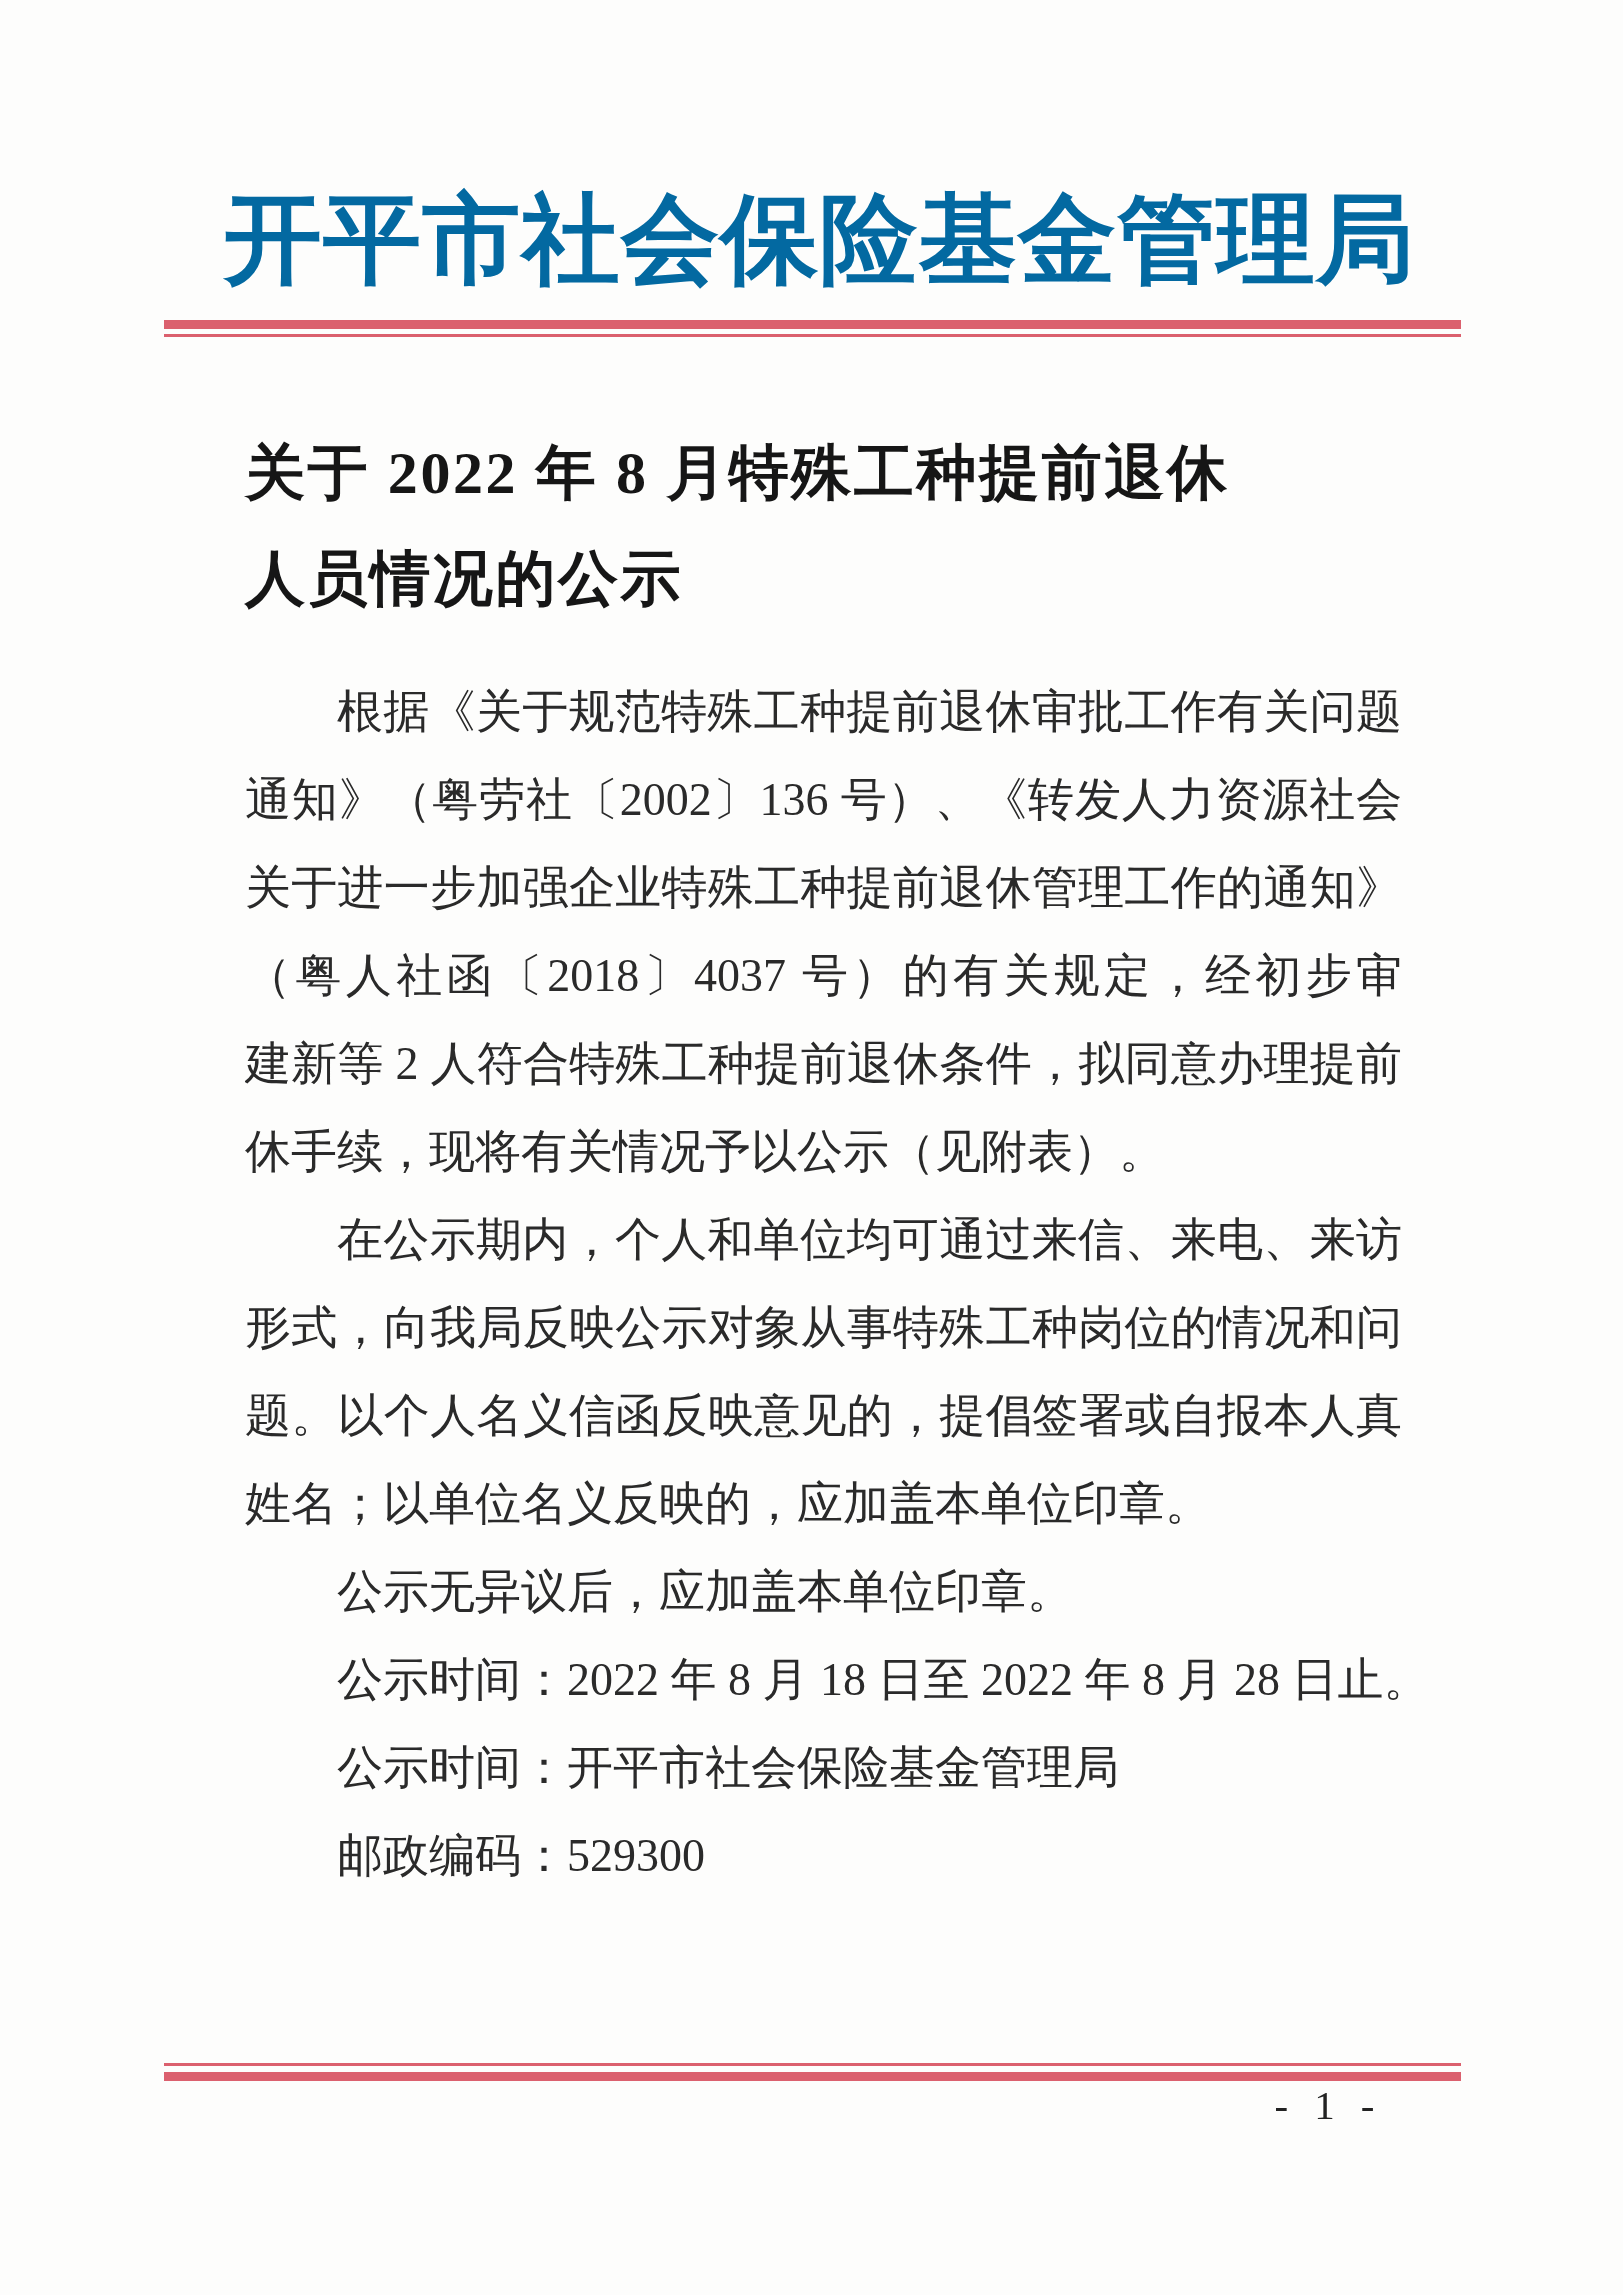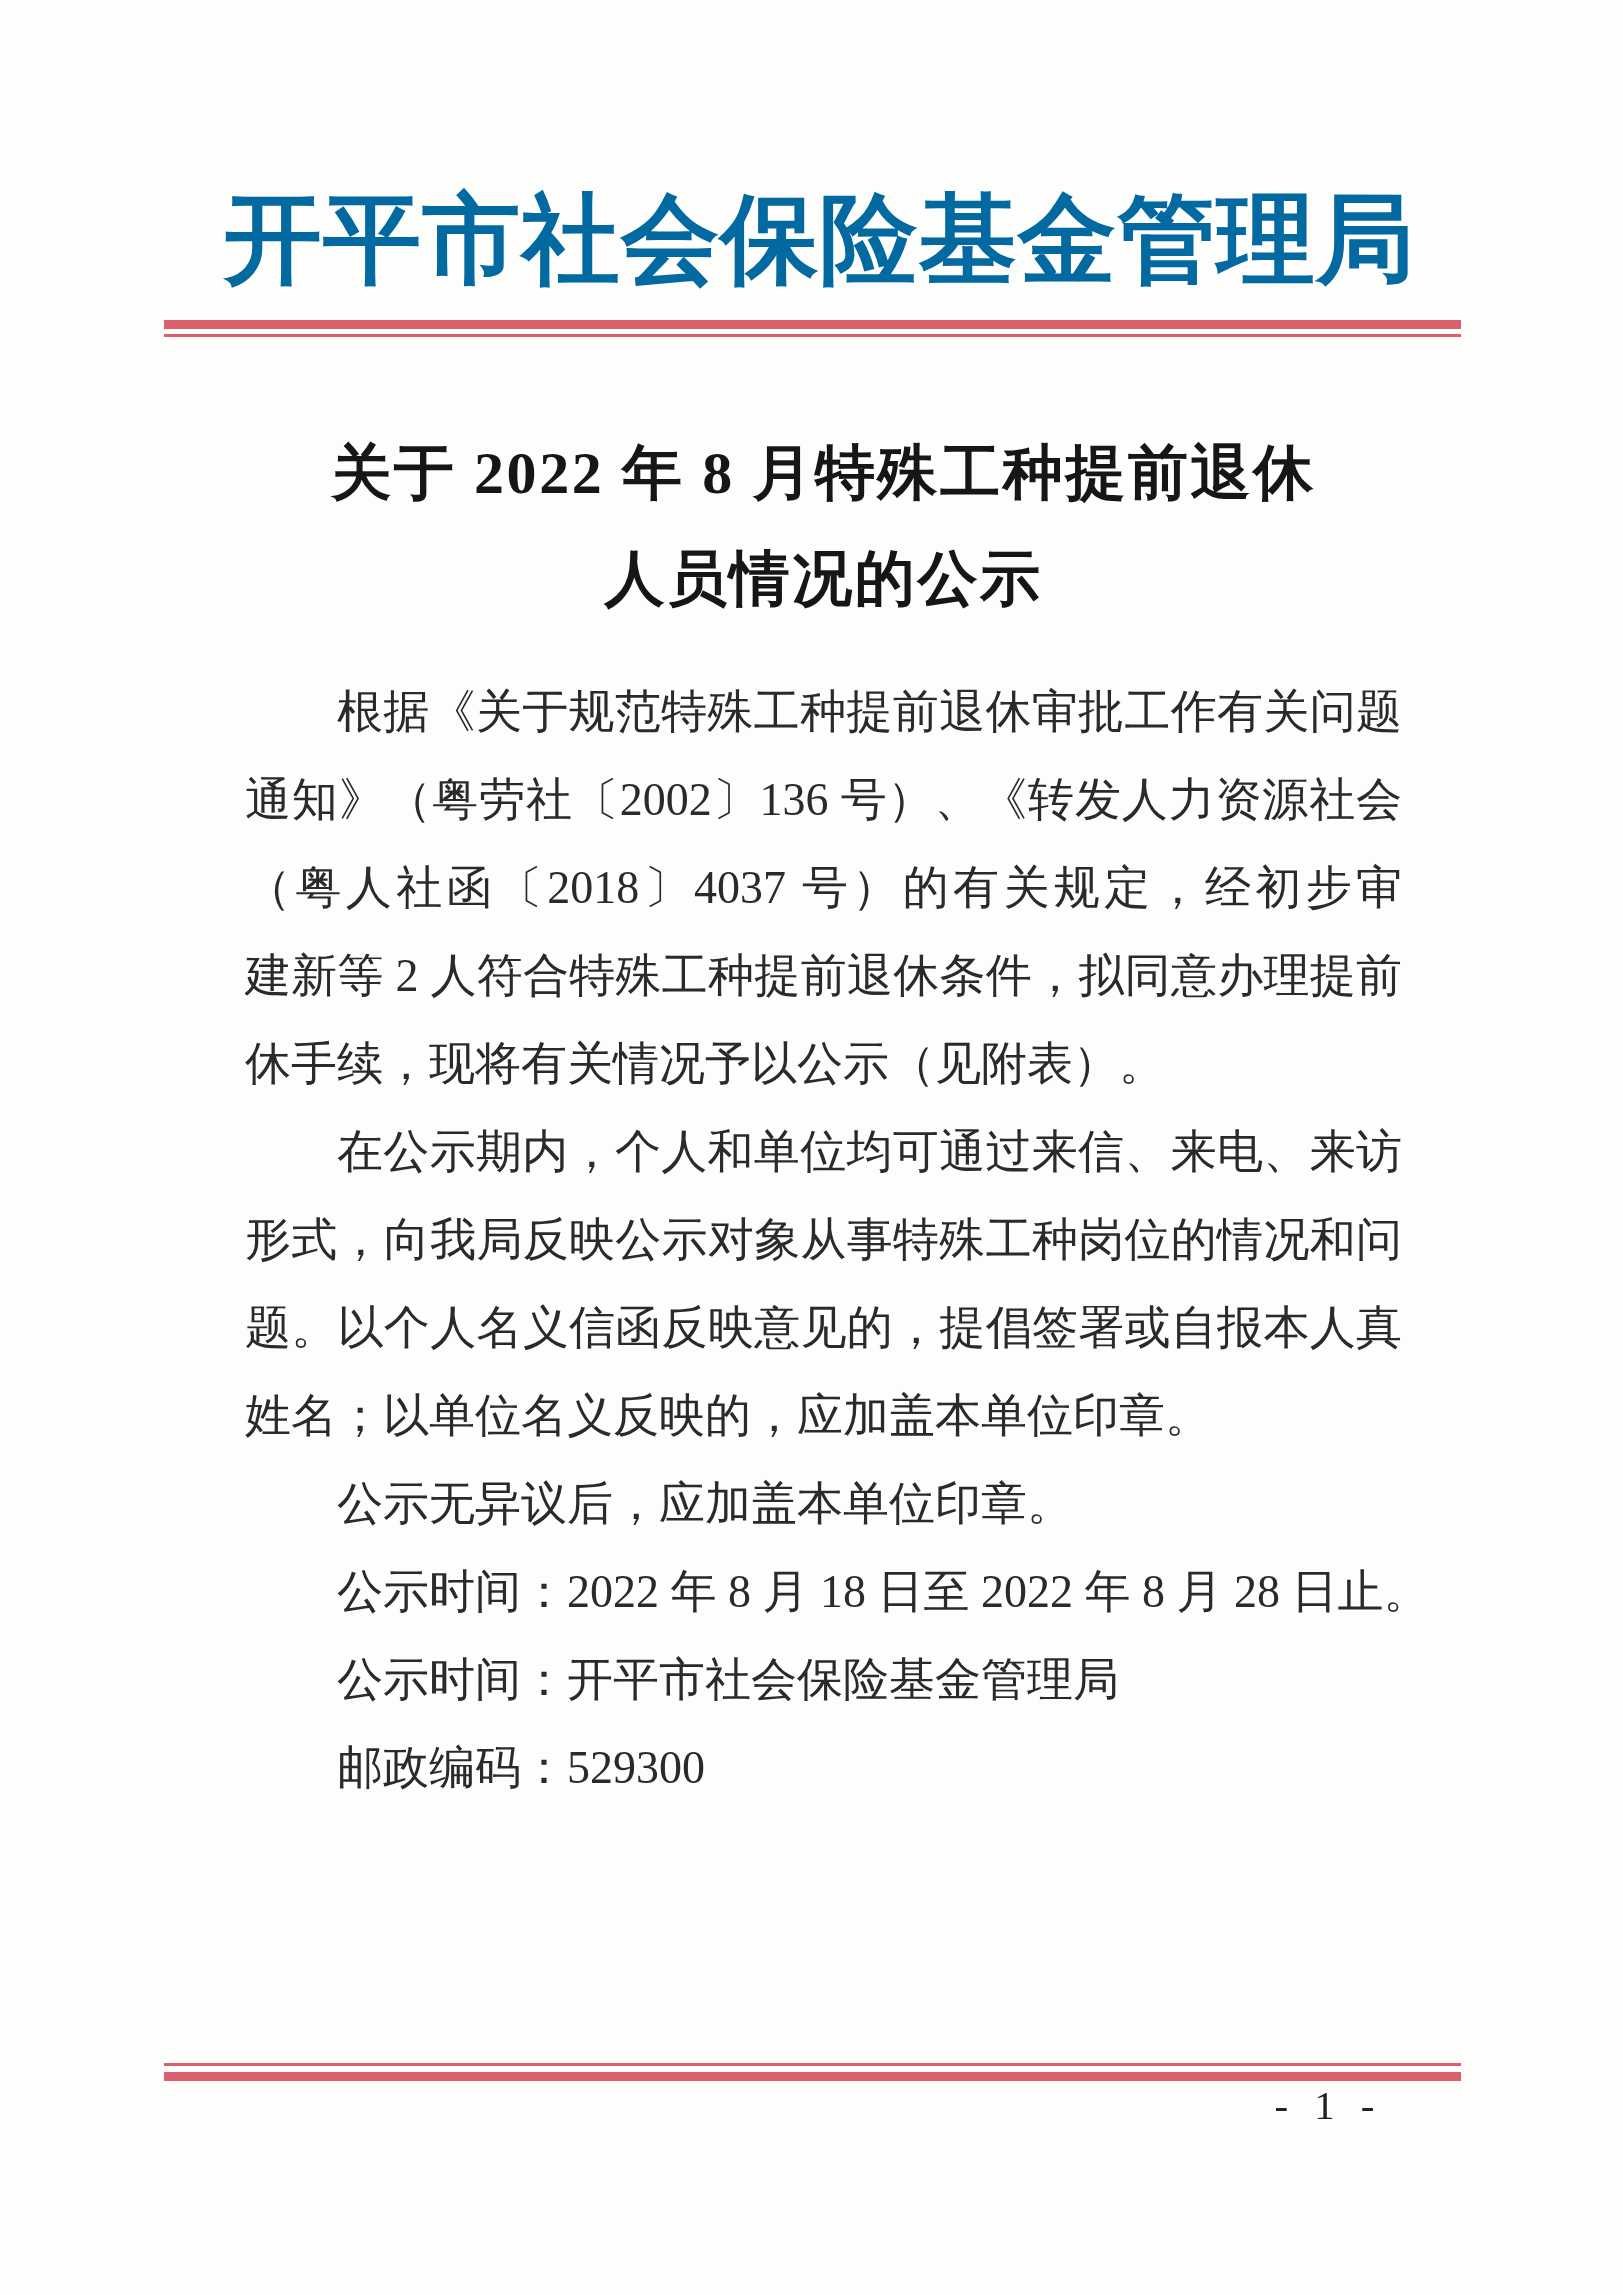--- a/index.html
+++ b/index.html
@@ -37,21 +37,20 @@
   }
   .rule-thick-top { top: 320px; height: 8.5px; }
   .rule-thin-top  { top: 334px; height: 2.6px;  }
   
   .title {
     position: absolute;
     top: 420px;
     left: 245px;
     width: 1157px;
     margin: 0;
-    text-align: center;
     font-size: 60px;
     line-height: 106px;
     font-weight: bold;
     color: #161616;
     letter-spacing: 2.6px;
   }
   .title span { display: block; }
   
   .body-text {
     position: absolute;
@@ -100,20 +99,21 @@
   <div class="rule rule-thin-top"></div>
 
   <h1 class="title">
     <span>关于 2022 年 8 月特殊工种提前退休</span>
     <span>人员情况的公示</span>
   </h1>
 
   <div class="body-text">
     <div class="line indent j">根据《关于规范特殊工种提前退休审批工作有关问题的</div>
     <div class="line j">通知》（粤劳社〔2002〕136 号）、《转发人力资源社会保障部</div>
+    <div class="line j">关于进一步加强企业特殊工种提前退休管理工作的通知》</div>
     <div class="line j">（粤人社函〔2018〕4037 号）的有关规定，经初步审核，廖</div>
     <div class="line j">建新等 2 人符合特殊工种提前退休条件，拟同意办理提前退</div>
     <div class="line">休手续，现将有关情况予以公示（见附表）。</div>
     <div class="line indent j">在公示期内，个人和单位均可通过来信、来电、来访等</div>
     <div class="line j">形式，向我局反映公示对象从事特殊工种岗位的情况和问</div>
     <div class="line j">题。以个人名义信函反映意见的，提倡签署或自报本人真实</div>
     <div class="line">姓名；以单位名义反映的，应加盖本单位印章。</div>
     <div class="line indent">公示无异议后，应加盖本单位印章。</div>
     <div class="line indent">公示时间：2022 年 8 月 18 日至 2022 年 8 月 28 日止。</div>
     <div class="line indent">公示时间：开平市社会保险基金管理局</div>

